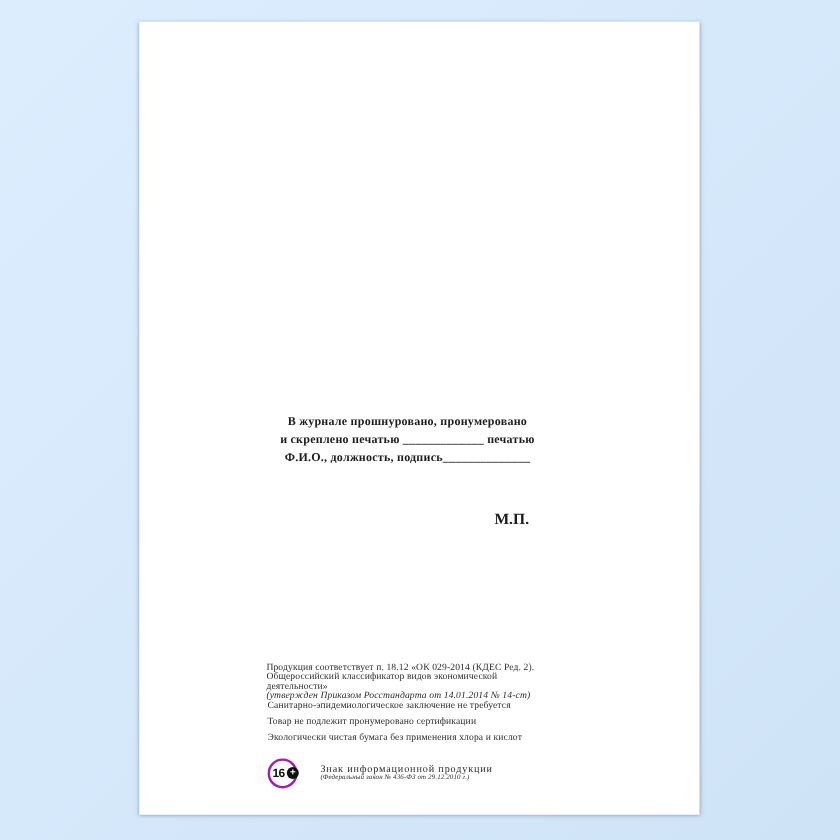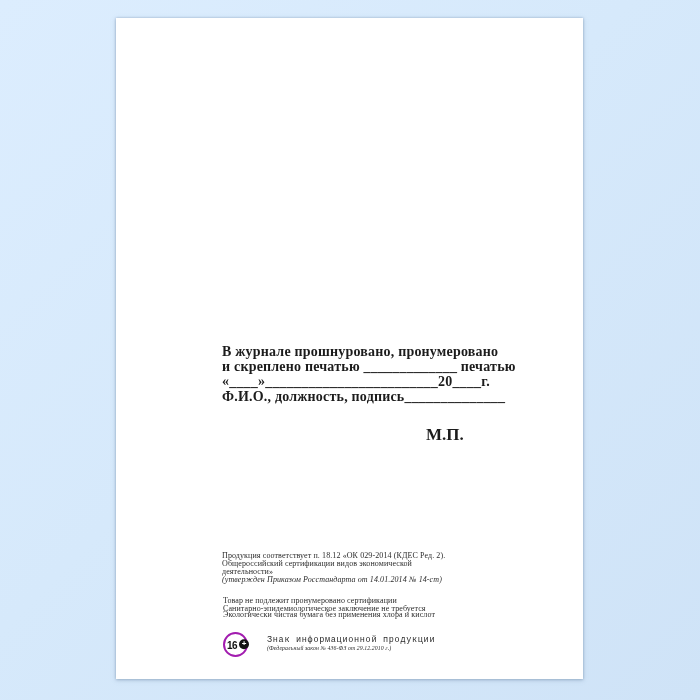--- a/index.html
+++ b/index.html
@@ -23,36 +23,36 @@
     background: #ffffff;
     box-shadow: 0 1px 4px rgba(115, 140, 170, 0.55), 0 0 2px rgba(115, 140, 170, 0.45);
   }
   
   .stamp-block {
     position: absolute;
     left: 106px;
     top: 326px;
     width: 235px;
     font-weight: bold;
-    font-size: 14px;
+    font-size: 10px;
     line-height: 15px;
     color: #1c1c1c;
     letter-spacing: 0.2px;
+    text-align: center;
   }
   .stamp-line {
     white-space: nowrap;
   }
   .seal-label {
     position: absolute;
     left: 296px;
     top: 407px;
     font-weight: bold;
-    font-size: 17px;
+    font-size: 13px;
     color: #1c1c1c;
-    margin-left: 14px;
   }
   
   .compliance {
     position: absolute;
     left: 106px;
     top: 522px;
     width: 230px;
     font-size: 8px;
     line-height: 8px;
     color: #2b2b2b;
@@ -63,21 +63,21 @@
     font-style: italic;
   }
   .note {
     position: absolute;
     left: 107px;
     font-size: 8px;
     color: #2b2b2b;
     white-space: nowrap;
     letter-spacing: 0.1px;
   }
-  .note-1 { top: 586px; }
+  .note-1 { top: 565px; }
   .note-2 { top: 578px; }
   .note-3 { top: 592px; }
   
   .age-badge {
     position: absolute;
     left: 107px;
     top: 614px;
     width: 21px;
     height: 21px;
     border: 2px solid #a21caf;
@@ -114,47 +114,45 @@
   .age-text {
     position: absolute;
     left: 151px;
     top: 617px;
     color: #2b2b2b;
   }
   .age-label {
     font-size: 8.5px;
     letter-spacing: 0.7px;
     line-height: 10px;
-    font-family: Liberation Mono, monospace;
   }
   .age-law {
     font-size: 5.8px;
     font-style: italic;
     line-height: 7px;
     letter-spacing: 0.1px;
   }
 </style>
 </head>
 <body>
 
 <div class="stage">
   <div class="sheet">
 
     <div class="stamp-block">
       <div class="stamp-line">В журнале прошнуровано, пронумеровано</div>
       <div class="stamp-line">и скреплено печатью _____________ печатью</div>
-      <div class="stamp-line">«____»________________________20____г.</div>
       <div class="stamp-line">Ф.И.О., должность, подпись______________</div>
     </div>
 
     <div class="seal-label">М.П.</div>
 
     <div class="compliance">
       <div>Продукция соответствует п. 18.12 «ОК 029-2014 (КДЕС Ред. 2).</div>
-      <div>Общероссийский сертификации видов экономической деятельности»</div>
+      <div>Общероссийский классификатор видов экономической деятельности»</div>
       <div class="italic">(утвержден Приказом Росстандарта от 14.01.2014 № 14-ст)</div>
     </div>
 
     <div class="note note-1">Санитарно-эпидемиологическое заключение не требуется</div>
     <div class="note note-2">Товар не подлежит пронумеровано сертификации</div>
     <div class="note note-3">Экологически чистая бумага без применения хлора и кислот</div>
 
     <div class="age-badge">
       <span class="age-digits">16</span>
       <span class="age-plus">+</span>

